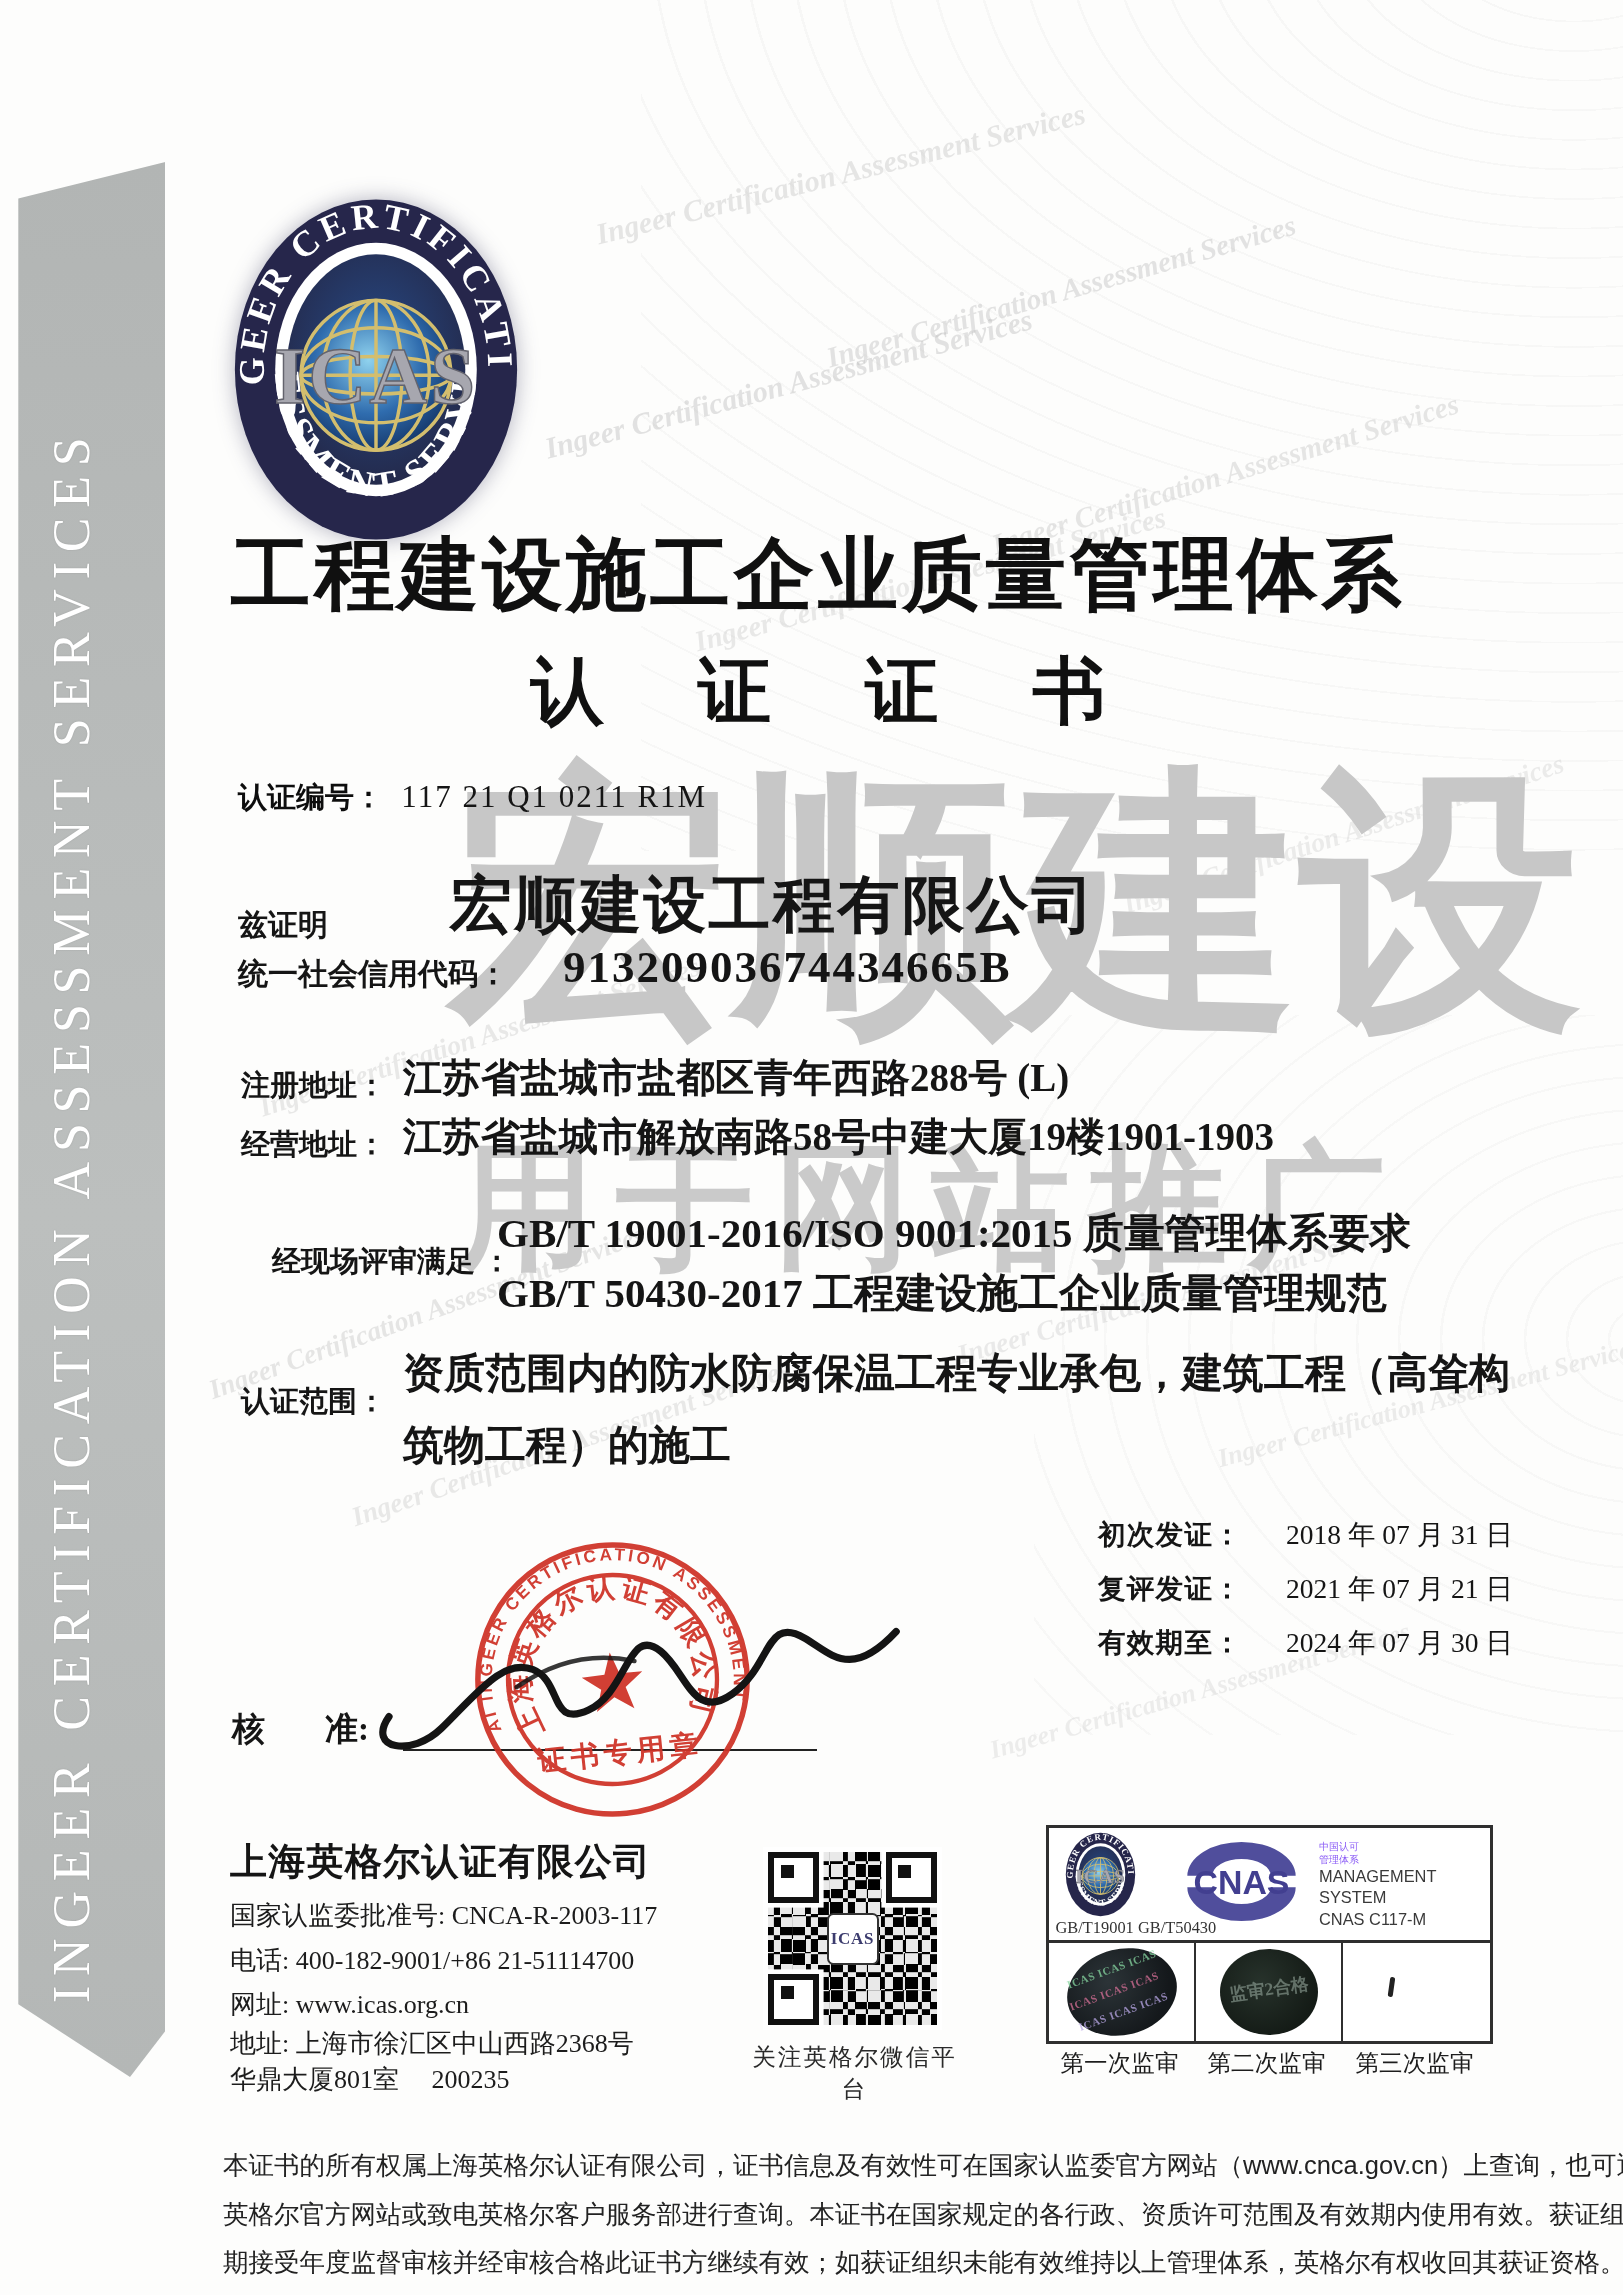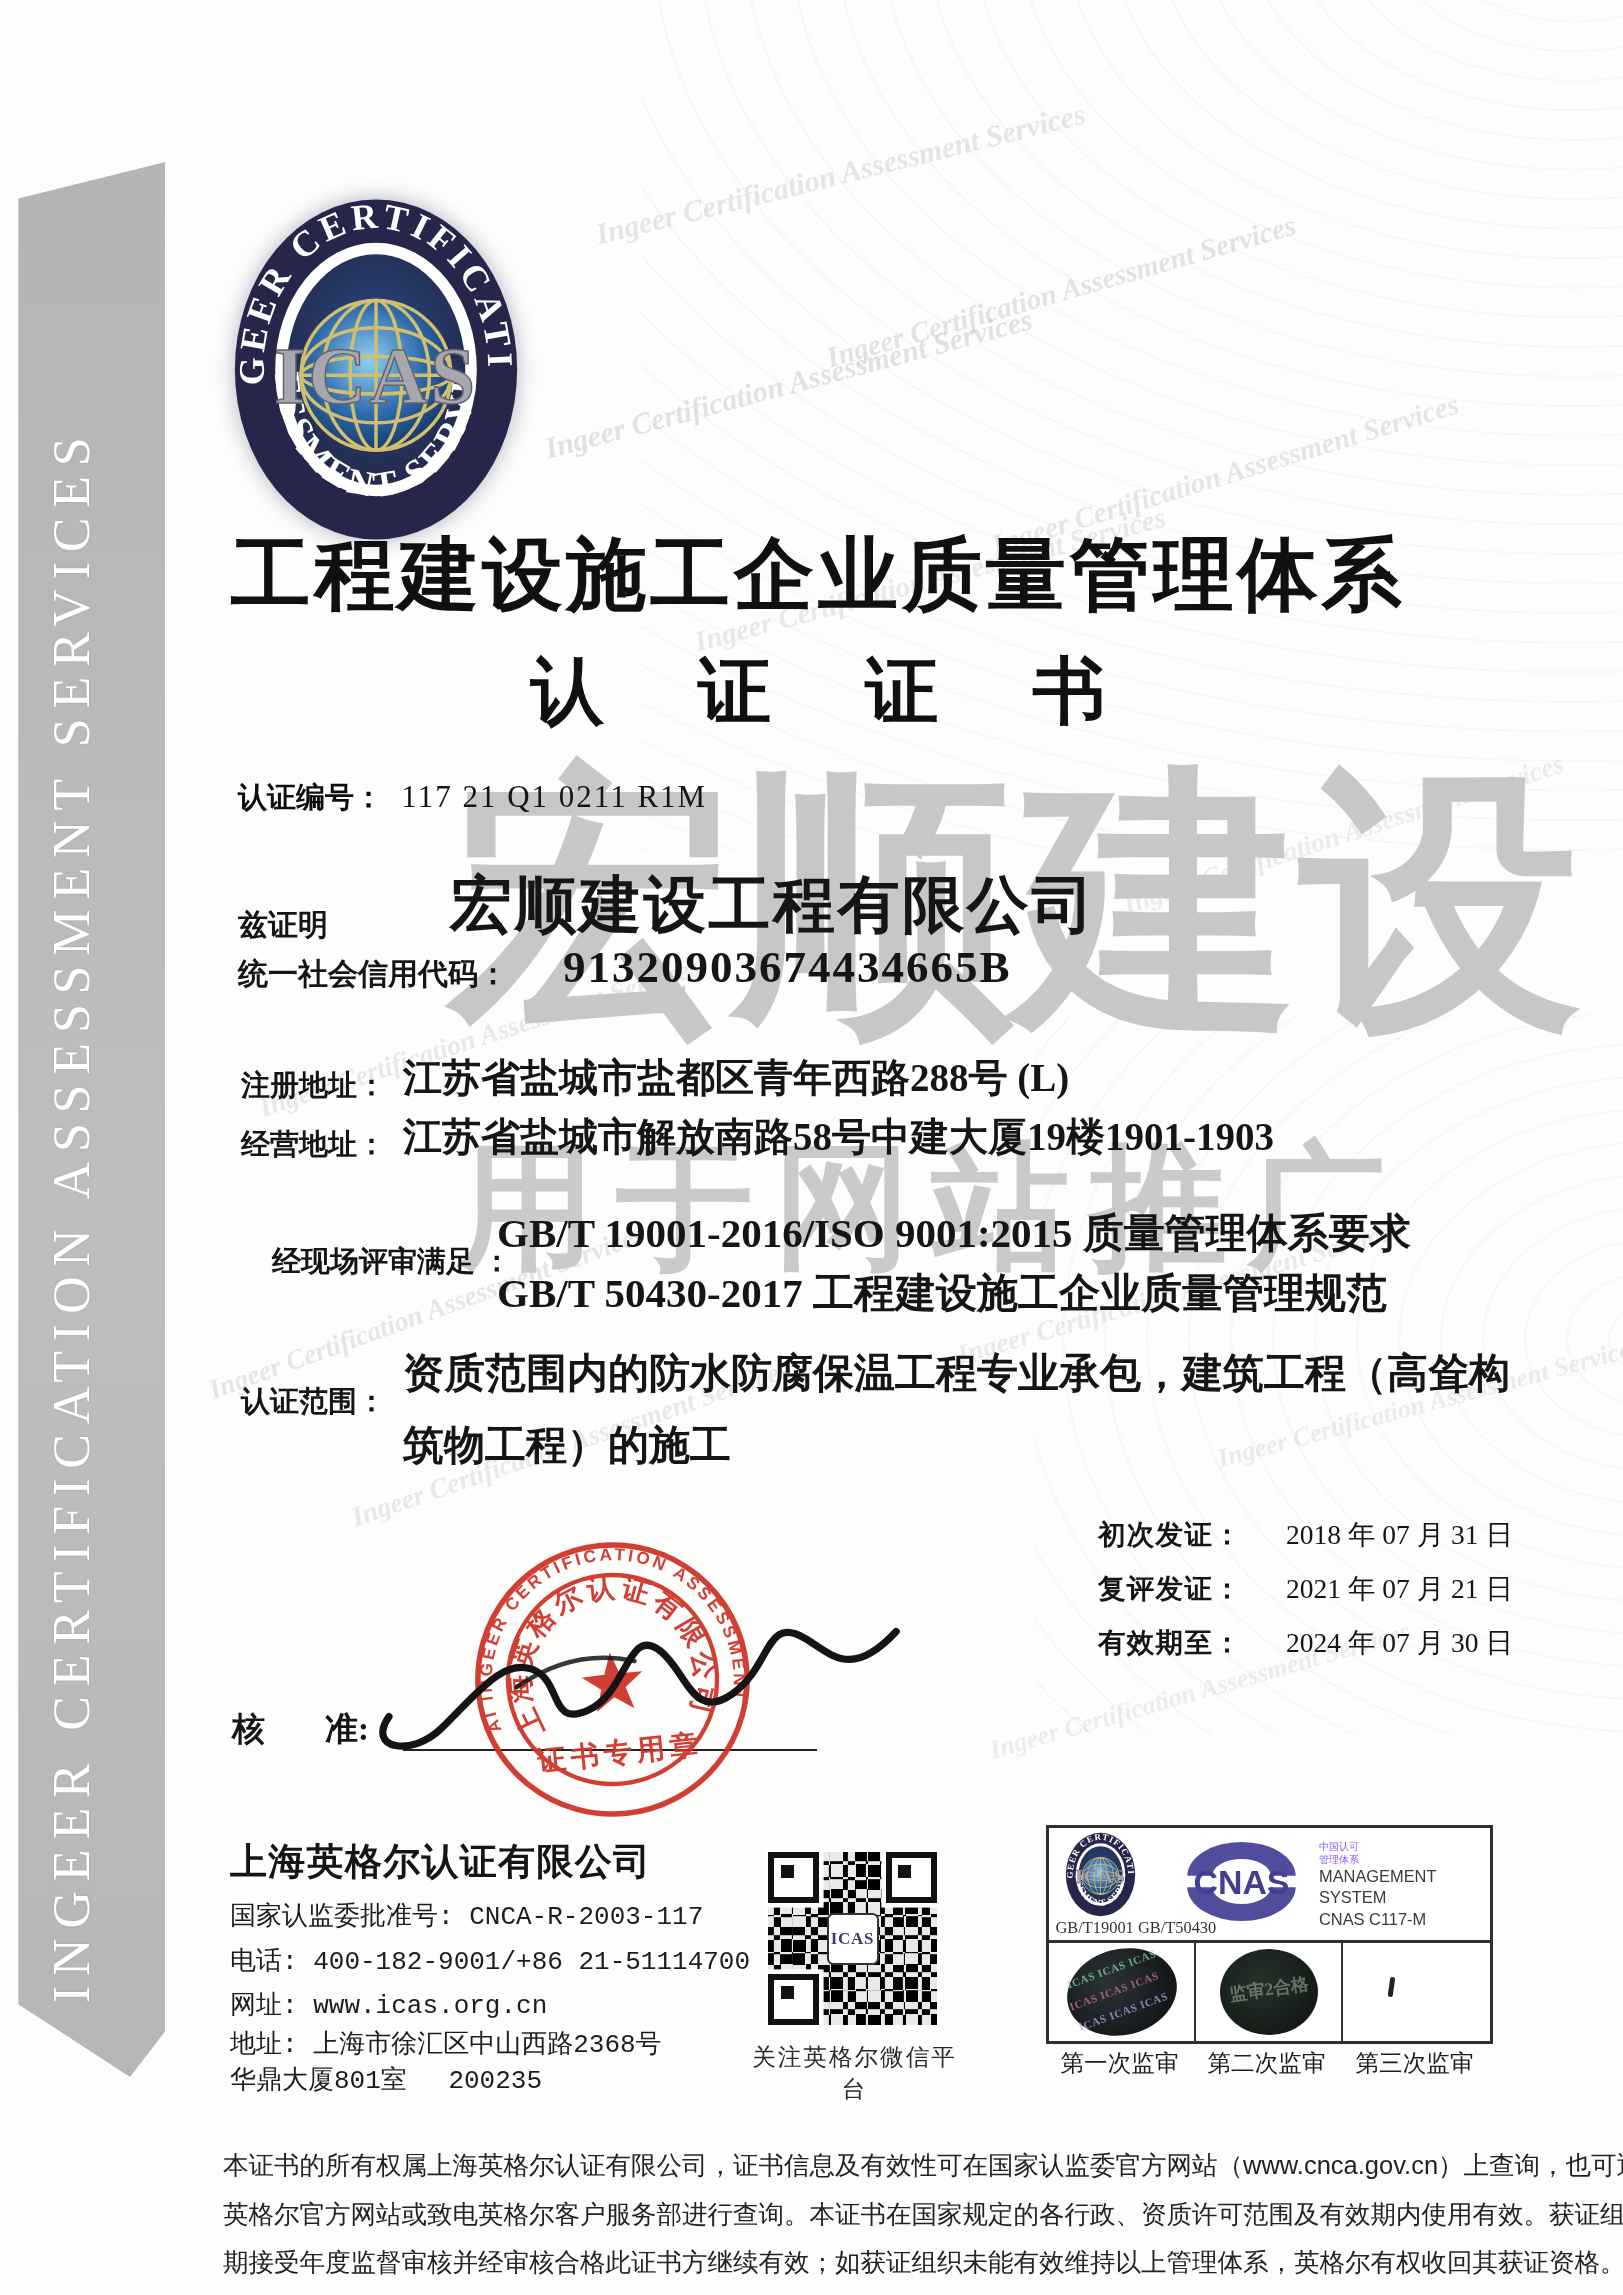--- a/index.html
+++ b/index.html
@@ -62,21 +62,21 @@
   .sign-line{position:absolute;left:403px;top:1749px;width:414px;height:0;border-top:2.6px solid #222;}
 
   
   .stamp{position:absolute;left:465px;top:1532px;width:295px;height:295px;z-index:4;opacity:.94;
          transform:rotate(-6deg);}
   .signature{position:absolute;left:353px;top:1553px;width:589px;height:216px;z-index:5;}
 
   
   .issuer-name{position:absolute;left:230px;top:1837px;font-size:37px;font-weight:bold;
          font-family:"Liberation Sans","DejaVu Sans",sans-serif;letter-spacing:1.3px;}
-  .issuer-line{position:absolute;left:230px;font-size:26px;font-family:Liberation Mono, monospace;color:#1c1c1c;}
+  .issuer-line{position:absolute;left:230px;font-size:26px;font-family:Liberation Serif, serif;color:#1c1c1c;}
 
   
   .qr{position:absolute;left:763px;top:1847px;width:179px;height:183px;background:#fff;z-index:3;}
   .qr-grid{position:absolute;left:5.2px;top:5.2px;width:169px;height:173px;
       background:
         repeating-conic-gradient(#161616 0% 25%,#ffffff 0% 50%) 0px 0px/25px 25px,
         repeating-conic-gradient(#161616 0% 25%,#ffffff 0% 50%) 5.9px 9.2px/37px 37px;
       background-blend-mode:difference;}
   .finder{position:absolute;width:39px;height:39px;border:6.5px solid #111;background:#fff;box-shadow:0 0 0 4.6px #fff;}
   .finder::after{content:"";position:absolute;left:6.5px;top:6.5px;width:13px;height:13px;background:#111;}

